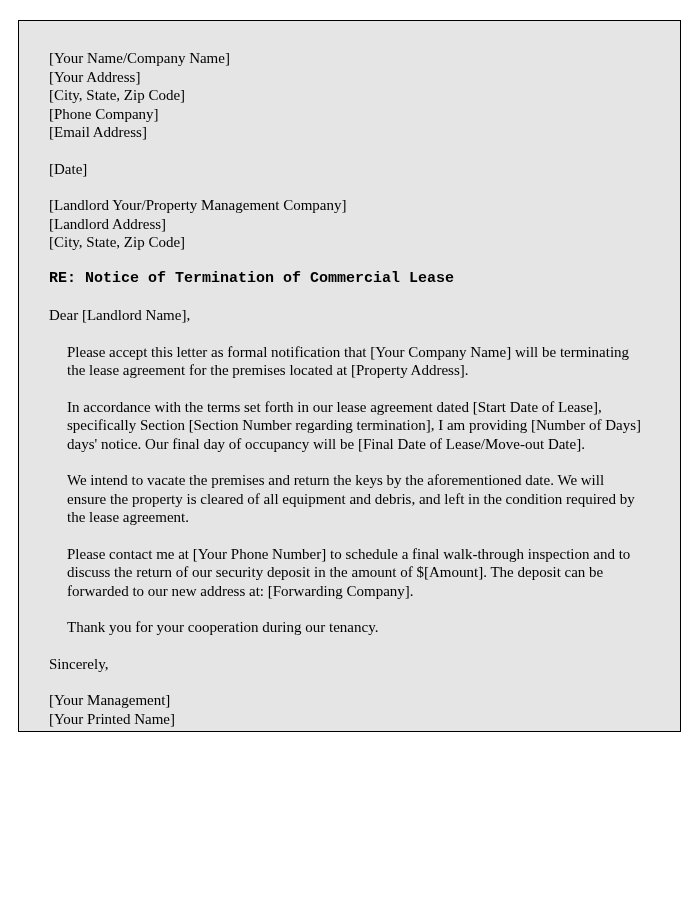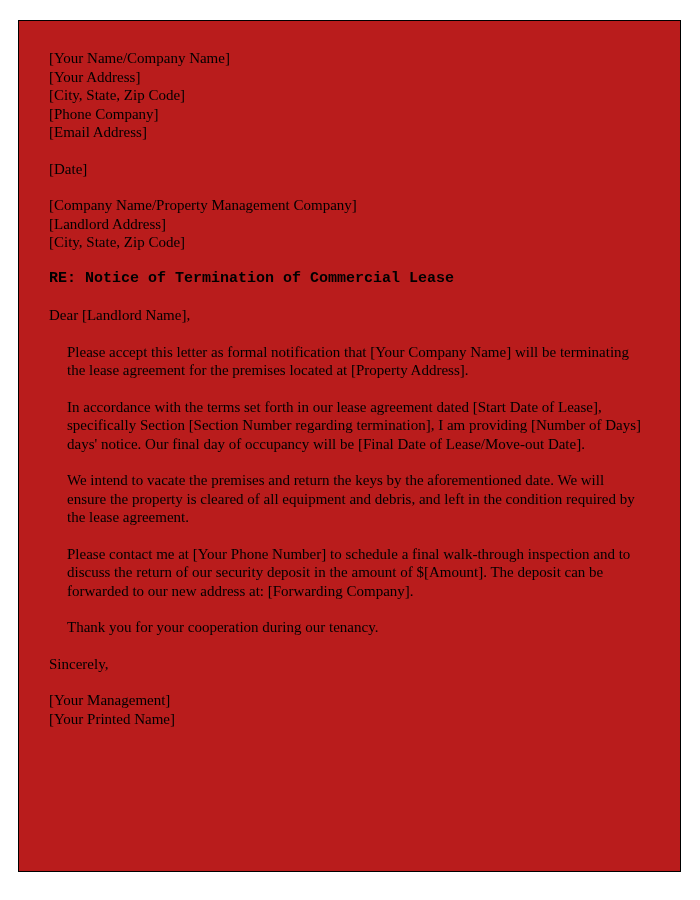--- a/index.html
+++ b/index.html
@@ -12,24 +12,24 @@
     background: #ffffff;
     font-family: "Liberation Serif", serif;
     color: #000000;
     position: relative;
   }
   .page-border {
     position: absolute;
     left: 18px;
     top: 20px;
     width: 663px;
-    height: 852px;
+    height: 712px;
     border: 1px solid #000000;
     box-sizing: border-box;
-    background: #b91c1c;
+    background: #e5e5e5;
   }
   .letter {
     padding: 28px 38px 0 30px;
     font-size: 15px;
     line-height: 18.5px;
   }
   .block {
     margin: 0 0 18px 0;
   }
   .block div {
@@ -53,21 +53,21 @@
       <div>[Your Name/Company Name]</div>
       <div>[Your Address]</div>
       <div>[City, State, Zip Code]</div>
       <div>[Phone Company]</div>
       <div>[Email Address]</div>
     </div>
 
     <div class="block">[Date]</div>
 
     <div class="block">
-      <div>[Company Name/Property Management Company]</div>
+      <div>[Landlord Your/Property Management Company]</div>
       <div>[Landlord Address]</div>
       <div>[City, State, Zip Code]</div>
     </div>
 
     <div class="block subject">RE: Notice of Termination of Commercial Lease</div>
 
     <div class="block">Dear [Landlord Name],</div>
 
     <p>Please accept this letter as formal notification that [Your Company Name] will be terminating the lease agreement for the premises located at [Property Address].</p>
     <p>In accordance with the terms set forth in our lease agreement dated [Start Date of Lease], specifically Section [Section Number regarding termination], I am providing [Number of Days] days' notice. Our final day of occupancy will be [Final Date of Lease/Move-out Date].</p>

